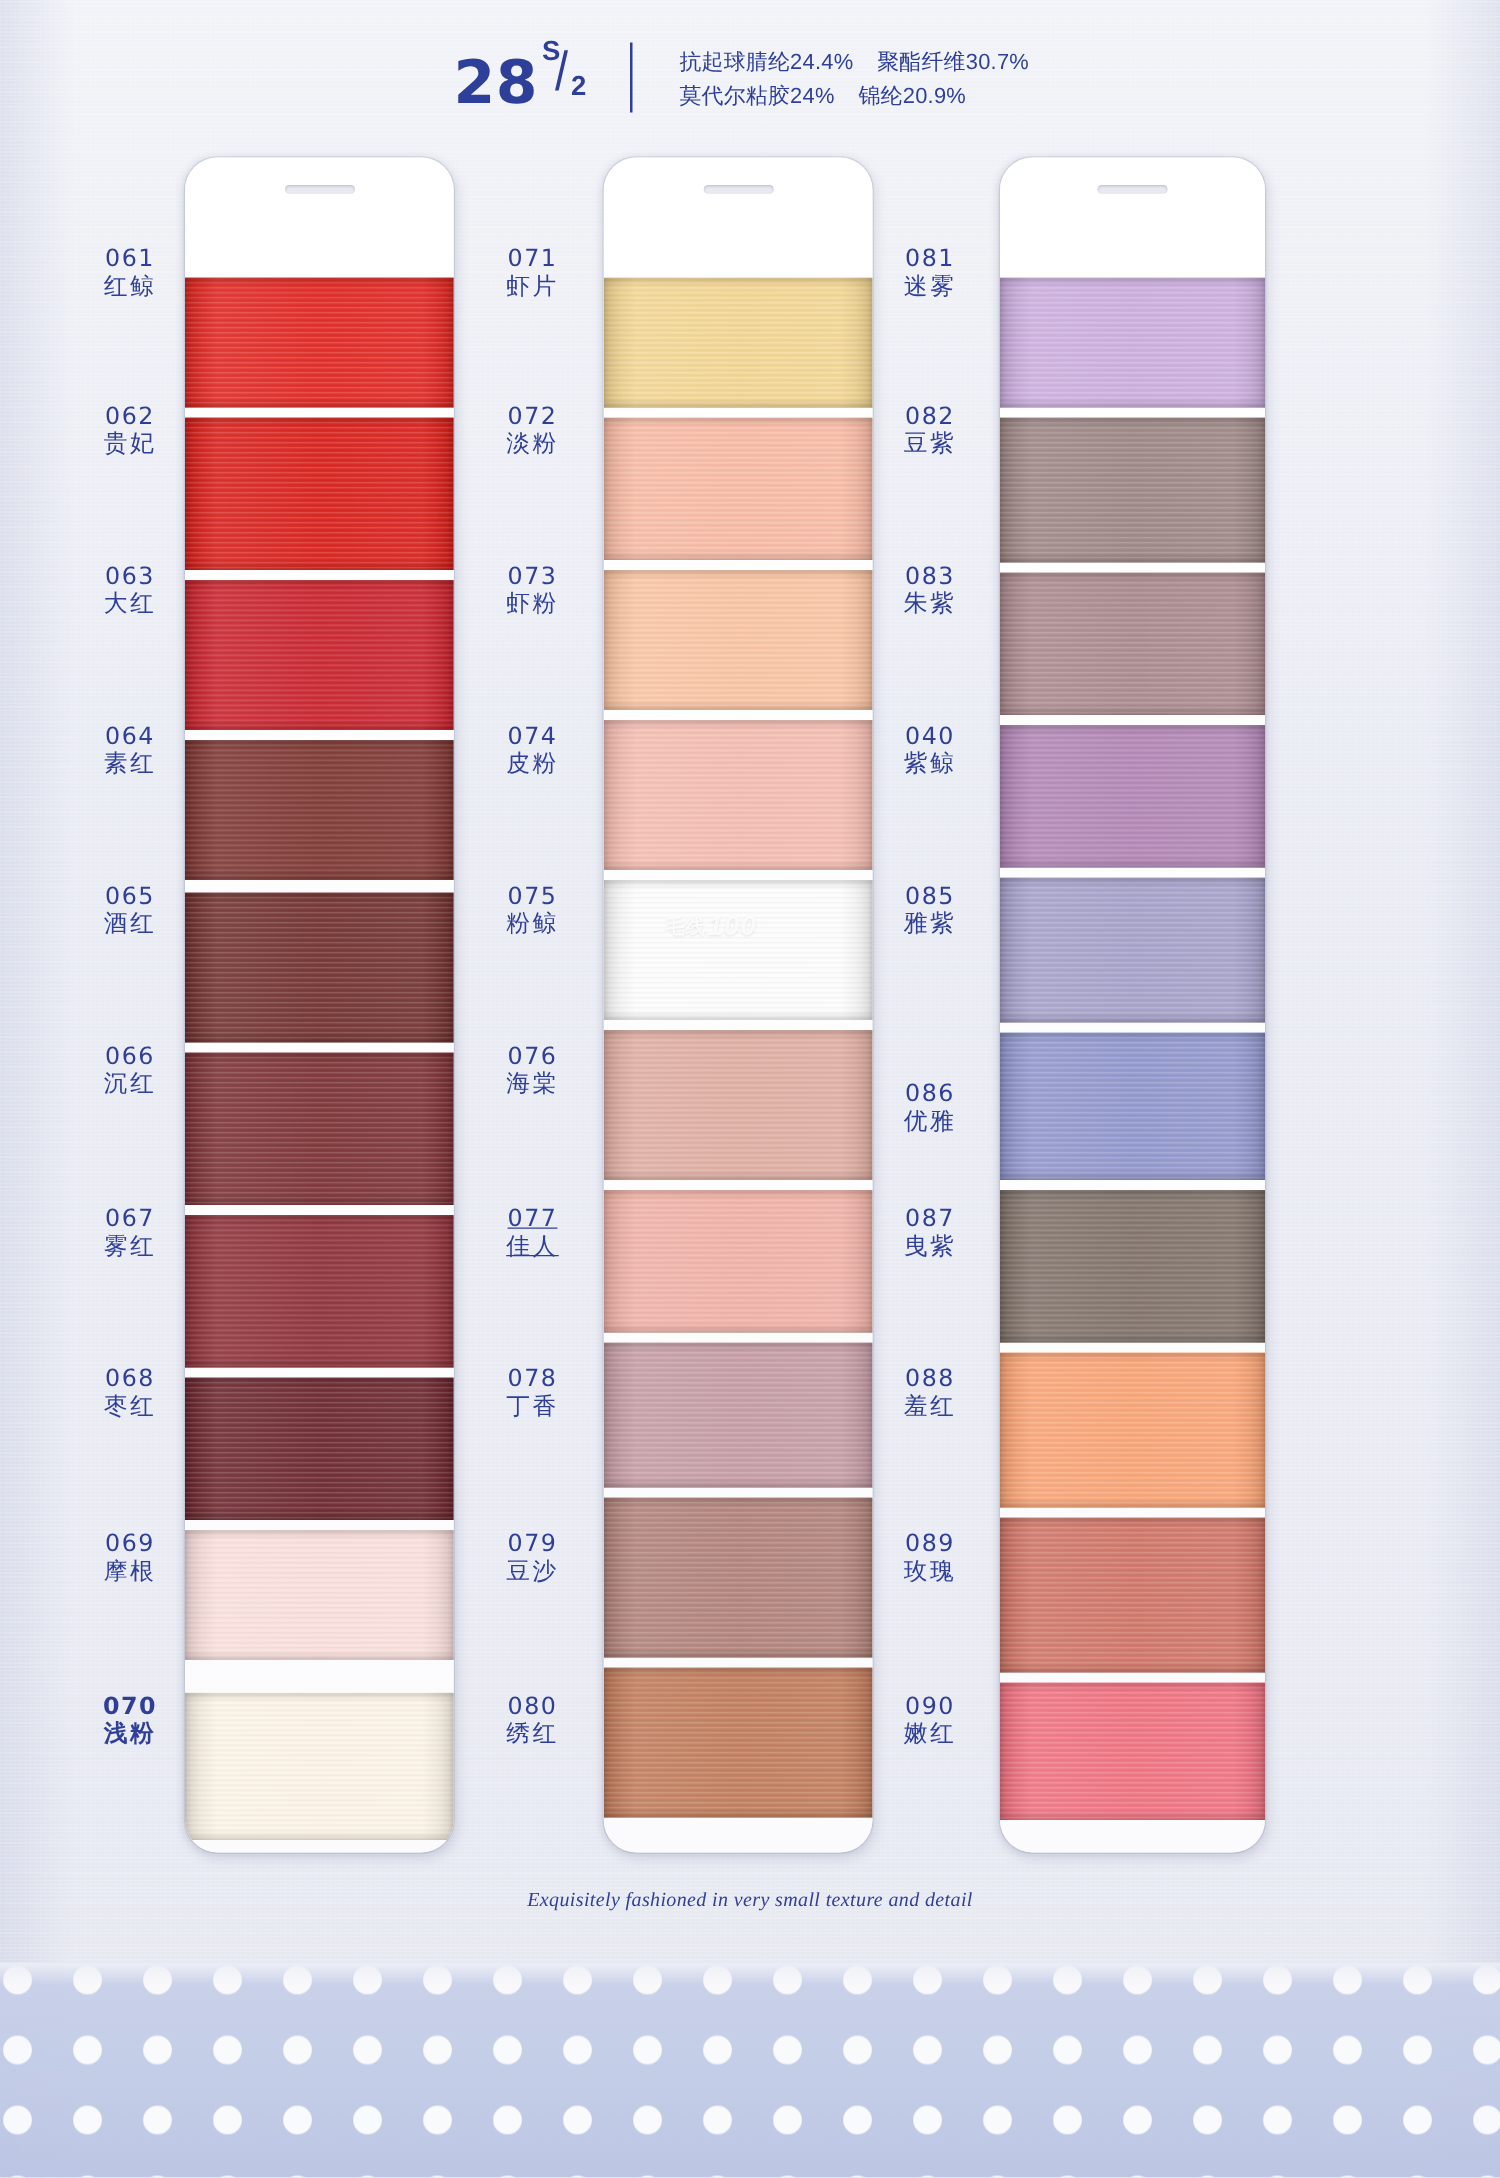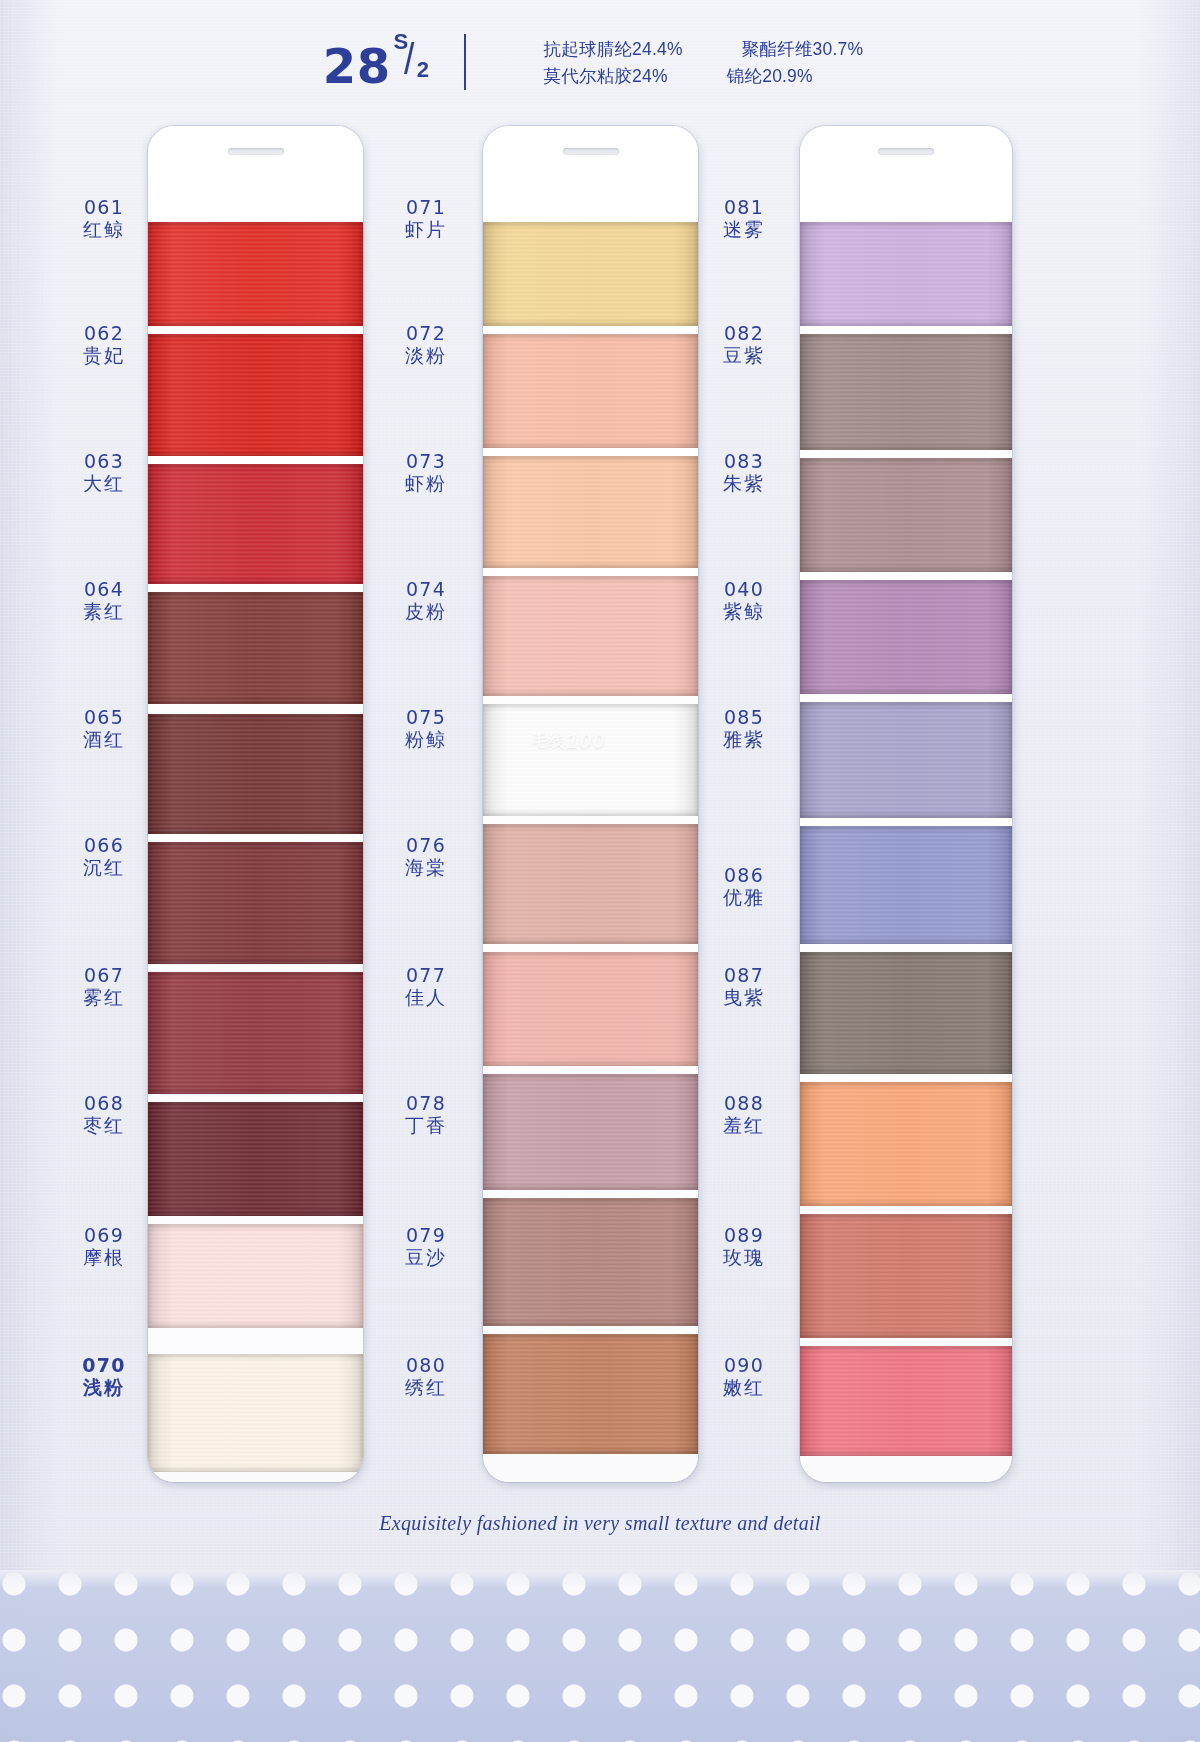--- a/index.html
+++ b/index.html
@@ -87,21 +87,21 @@
     margin: 0 18px 0 14px;
     align-self: center;
   }
   .hd-comp {
     color: #2e3f99;
     font-size: 17.5px;
     line-height: 1.55;
     letter-spacing: .2px;
     padding-top: 2px;
   }
-  .hd-comp span { margin-right: 14px; white-space: nowrap; margin-left: 40px; }
+  .hd-comp span { margin-right: 14px; white-space: nowrap; }
 
   
   .card {
     position: absolute;
     top: 126px;
     width: 215px;
     height: 1356px;
     background: linear-gradient(180deg,#ffffff 0%,#fdfdfe 50%,#fbfbfd 100%);
     border-radius: 26px;
     box-shadow:
@@ -198,21 +198,21 @@
   }
   #watermark .wm-a { font-size: 16px; font-style: normal; letter-spacing: 0; }
 
   
   #footer-text {
     position: absolute;
     left: 0; top: 1512px;
     width: 1200px;
     text-align: center;
     color: #2f3f97;
-    font-size: 20px;
+    font-size: 16px;
     font-family: "Liberation Serif", "DejaVu Serif", serif;
     font-style: italic;
     letter-spacing: .3px;
   }
   #footer-band {
     position: absolute;
     left: 0; bottom: 0;
     width: 1200px; height: 172px;
     background:
       radial-gradient(circle at 14px 14px, rgba(255,255,255,.92) 11px, rgba(255,255,255,0) 12px) 0 0/56px 56px,
@@ -361,21 +361,21 @@
       <div class="lab-name">皮粉</div>
     </div>
     <div class="label" style="top: 532px;">
       <div class="lab-code">075</div>
       <div class="lab-name">粉鲸</div>
     </div>
     <div class="label" style="top: 660px;">
       <div class="lab-code">076</div>
       <div class="lab-name">海棠</div>
     </div>
-    <div class="label" style="top: 790px;">
+    <div class="label" style="top: 790px; text-decoration: underline;">
       <div class="lab-code">077</div>
       <div class="lab-name">佳人</div>
     </div>
     <div class="label" style="top: 918px;">
       <div class="lab-code">078</div>
       <div class="lab-name">丁香</div>
     </div>
     <div class="label" style="top: 1050px;">
       <div class="lab-code">079</div>
       <div class="lab-name">豆沙</div>

